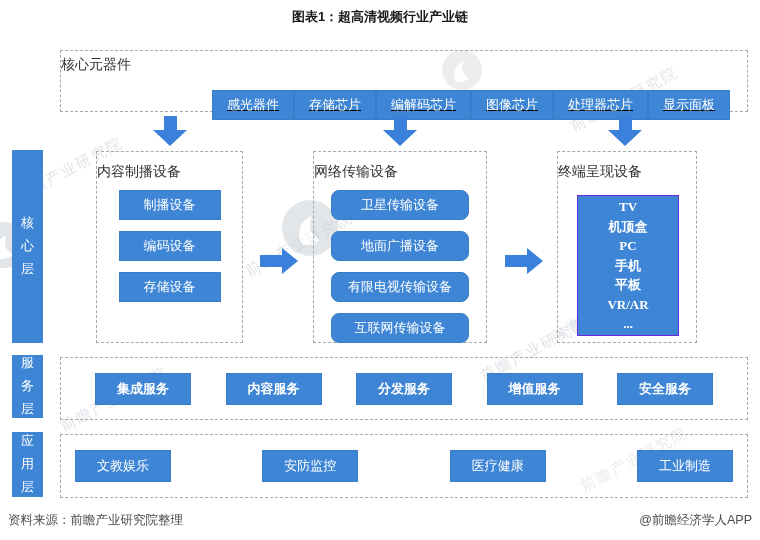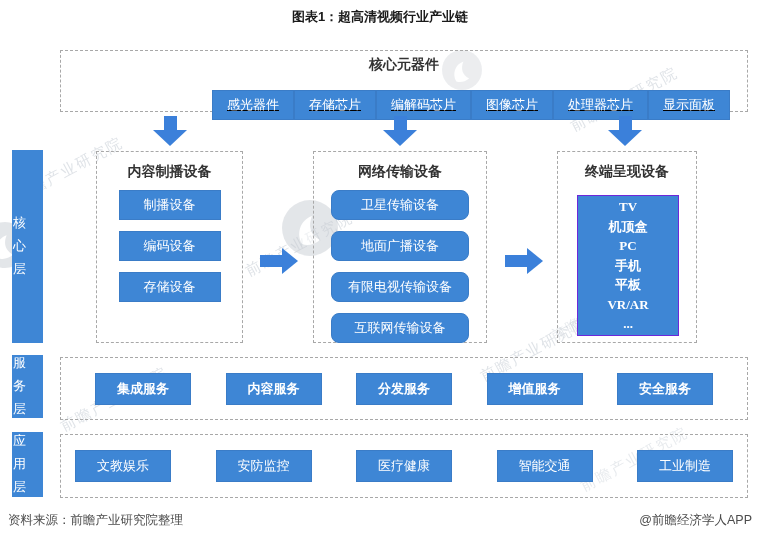--- a/index.html
+++ b/index.html
@@ -17,41 +17,41 @@
   
   .title{
     position:absolute;top:8px;left:0;width:100%;text-align:center;
     font-size:13px;font-weight:bold;color:#1a1a1a;z-index:2;
   }
   .dashed-box{
     position:absolute;border:1px dashed #a8a8a8;background:rgba(255,255,255,0.0);
     box-sizing:border-box;z-index:1;
   }
   .section-header{
-    text-align:center;font-size:14px;color:#333;
-    font-family:"Liberation Serif",serif;font-weight:700;
+    text-align:left;font-size:14px;color:#333;
+    font-family:"Liberation Serif",serif;font-weight:400;
   }
   .btn{
     background:#3e86d5;border:1px solid #3a7cc7;color:#fff;
     font-size:13px;text-align:center;line-height:28px;height:28px;
     font-family:"Liberation Serif",serif;white-space:nowrap;box-sizing:content-box;
     padding:0 14px;z-index:2;
   }
   
   .top-box{left:60px;top:50px;width:688px;height:62px;}
   .top-box .section-header{margin-top:5px;}
   .top-row{display:flex;justify-content:flex-end;margin:16px 17px 0 17px;text-decoration:underline;}
   
   .down-arrow{position:absolute;width:34px;z-index:2;}
   .down-arrow .stem{width:13px;height:14px;background:#3b80da;margin:0 auto;}
   .down-arrow .head{width:0;height:0;border-left:17px solid transparent;border-right:17px solid transparent;border-top:16px solid #3b80da;}
   
   .layer-label{
     position:absolute;left:12px;width:31px;background:#3e86d5;color:#fff;
-    display:flex;align-items:center;z-index:2;
+    display:flex;align-items:center;justify-content:center;z-index:2;
     font-family:"Liberation Serif",serif;
   }
   .layer-label span{
     display:block;width:15px;font-size:13px;line-height:1.75;text-align:center;
     word-break:break-all;
   }
   
   .core-box{top:151px;height:192px;}
   .core-box .section-header{margin-top:11px;}
   .stack{display:flex;flex-direction:column;align-items:center;margin-top:9px;gap:11px;}
@@ -187,21 +187,20 @@
   </div>
 
   <div class="layer-label" style="top:432px;height:65px;">
     <span>应用层</span>
   </div>
   <div class="dashed-box" style="left:60px;top:434px;width:688px;height:64px;">
     <div class="row-flex app-row">
       <div class="btn">文教娱乐</div>
       <div class="btn">安防监控</div>
       <div class="btn">医疗健康</div>
-      <div class="btn">智能交通</div>
       <div class="btn">工业制造</div>
     </div>
   </div>
 
   <div class="footer-left">资料来源：前瞻产业研究院整理</div>
   <div class="footer-right">@前瞻经济学人APP</div>
 
 </div>
 
 </body></html>

